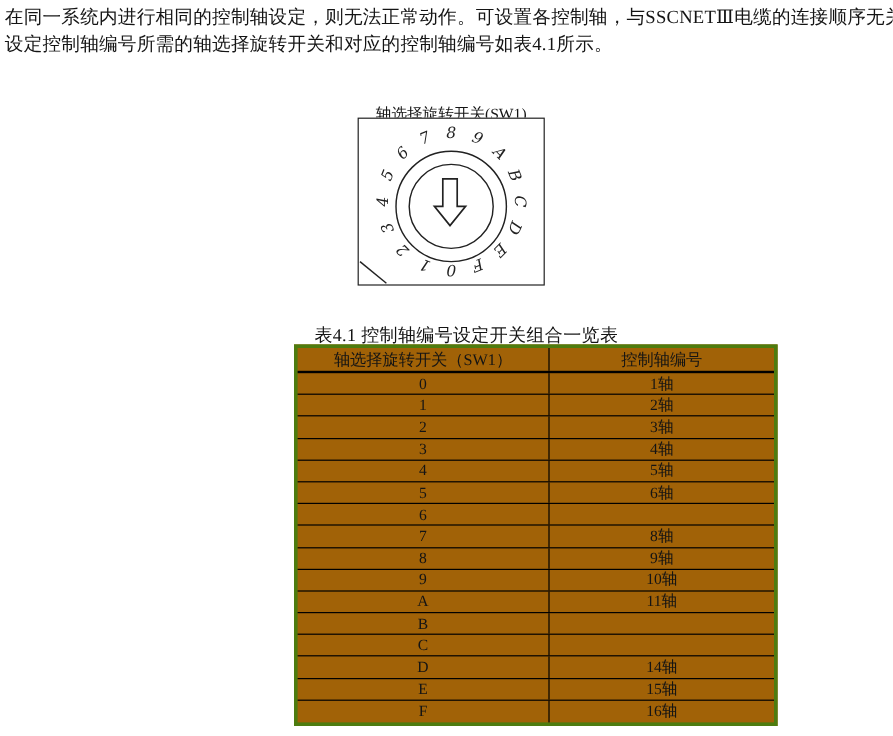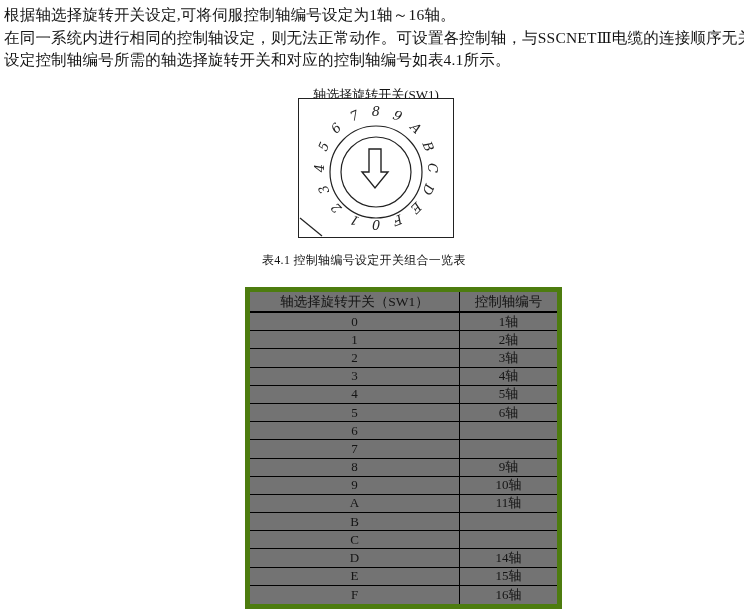--- a/index.html
+++ b/index.html
@@ -34,27 +34,27 @@
   .dial-digit{
     position:absolute;left:50%;top:50%;
     width:18px;height:18px;margin:-9px 0 0 -9px;
     text-align:center;line-height:18px;
     font:italic 13px "DejaVu Serif",serif;
     color:#222;
     transform-origin:center;
   }
   
   .tbl-title{
-    position:absolute;left:262px;top:252px;
-    font-size:12px;letter-spacing:0.3px;
+    position:absolute;left:262px;top:270px;
+    font-size:15px;letter-spacing:0.3px;
   }
   .tbl{
     position:absolute;left:245px;top:287px;
-    width:317px;box-sizing:border-box;
-    border:5px solid #4d7c0f;background:#737373;
+    width:403px;box-sizing:border-box;
+    border:3px solid #4d7c0f;background:#a16207;
   }
   .t-head{
     display:flex;height:21px;box-sizing:border-box;
     border-bottom:2px solid #000;
     font-size:13.5px;
   }
   .t-row{
     display:flex;height:18.2px;box-sizing:border-box;
     border-bottom:1px solid #000;
     font-size:13px;
@@ -66,21 +66,20 @@
   }
   .c1{width:210px;border-right:1px solid #000;}
   .c2{flex:1;text-align:right;}
 </style>
 </head>
 <body>
 
 <div id="page">
 
   <div class="para">
-    <div>根据轴选择旋转开关设定,可将伺服控制轴编号设定为1轴～16轴。</div>
     <div>在同一系统内进行相同的控制轴设定，则无法正常动作。可设置各控制轴，与SSCNETⅢ电缆的连接顺序无关。</div>
     <div>设定控制轴编号所需的轴选择旋转开关和对应的控制轴编号如表4.1所示。</div>
   </div>
 
   <div class="fig-caption">轴选择旋转开关(SW1)</div>
 
   <div class="fig-box">
     <svg width="154" height="138" viewBox="0 0 154 138">
       <circle cx="77" cy="73" r="46" fill="none" stroke="#222" stroke-width="1.2"></circle>
       <circle cx="77" cy="73" r="35" fill="none" stroke="#222" stroke-width="1.2"></circle>
@@ -137,20 +136,21 @@
         </div>
         <div class="t-row">
           <div class="cell c1">5</div>
           <div class="cell c2">6轴</div>
         </div>
         <div class="t-row">
           <div class="cell c1">6</div>
         </div>
         <div class="t-row">
           <div class="cell c1">7</div>
+          <div class="cell c2">8轴</div>
         </div>
         <div class="t-row">
           <div class="cell c1">8</div>
           <div class="cell c2">9轴</div>
         </div>
         <div class="t-row">
           <div class="cell c1">9</div>
           <div class="cell c2">10轴</div>
         </div>
         <div class="t-row">

